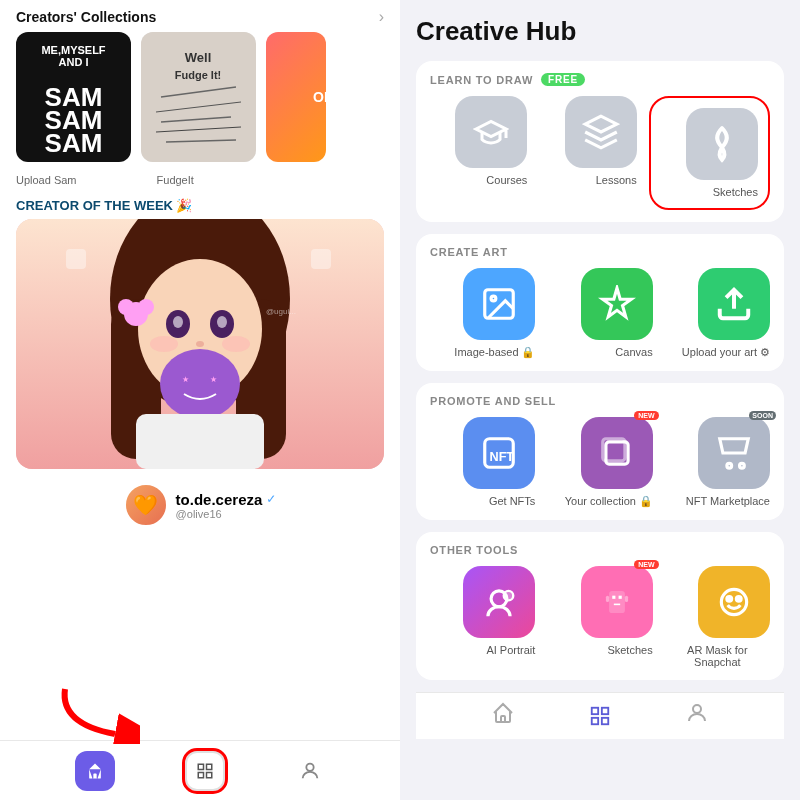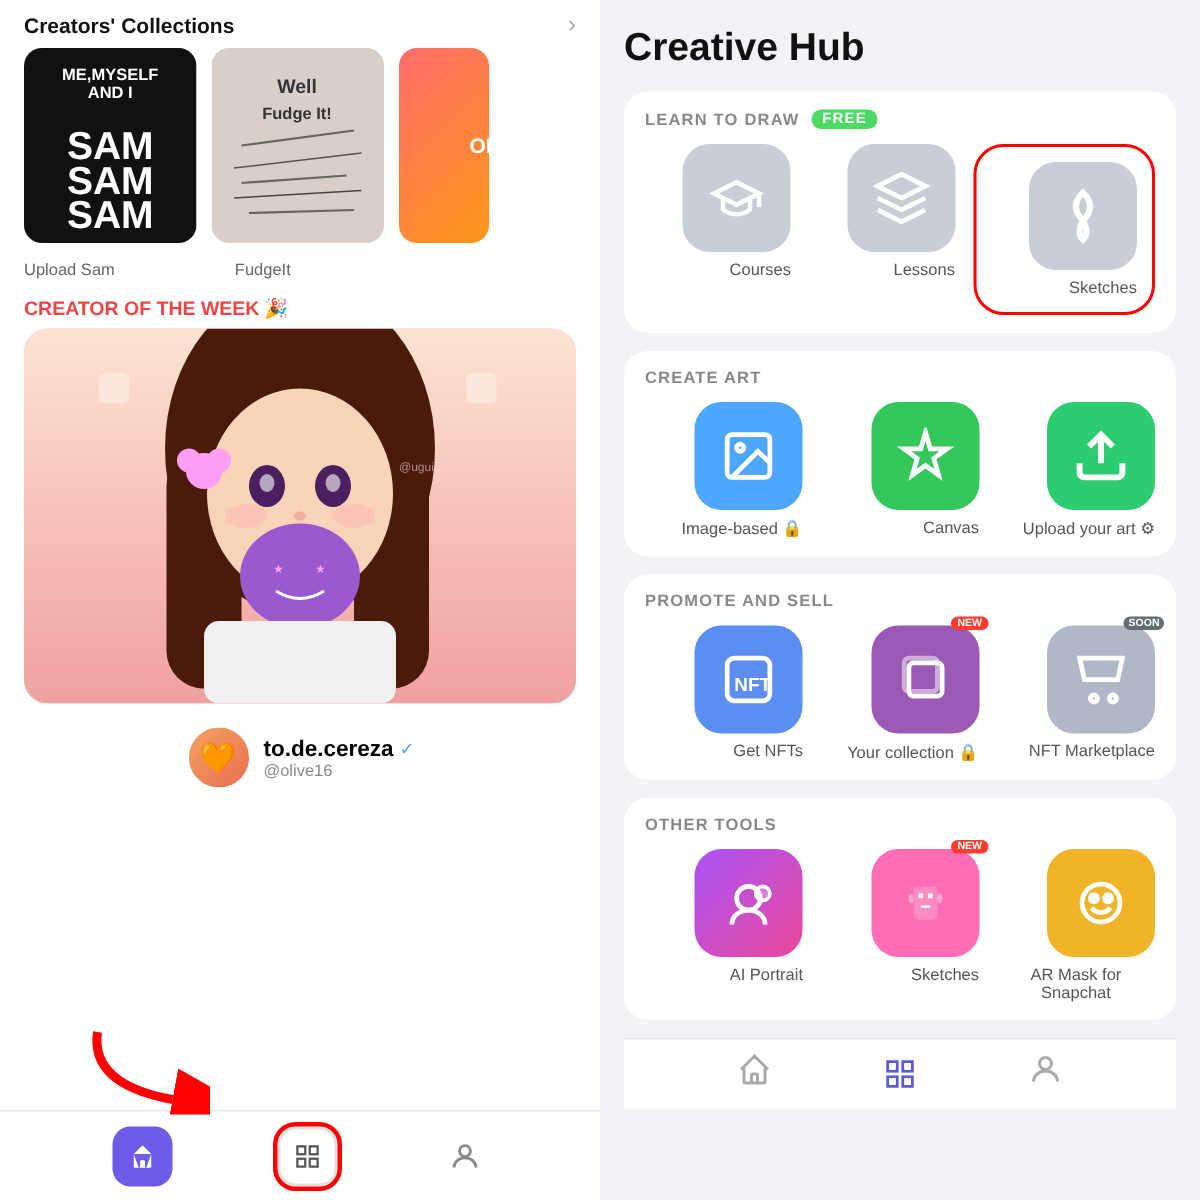--- a/index.html
+++ b/index.html
@@ -116,21 +116,21 @@
       padding: 0 16px 4px;
     }
 
     .creator-week-section {
       padding: 0 16px 8px;
     }
 
     .creator-week-title {
       font-size: 13px;
       font-weight: 700;
-      color: #ef4444;
+      color: #0c4a6e;
       margin-bottom: 6px;
     }
 
     .left-bottom-nav {
       position: absolute;
       bottom: 0;
       left: 0;
       right: 0;
       height: 60px;
       background: #fff;

